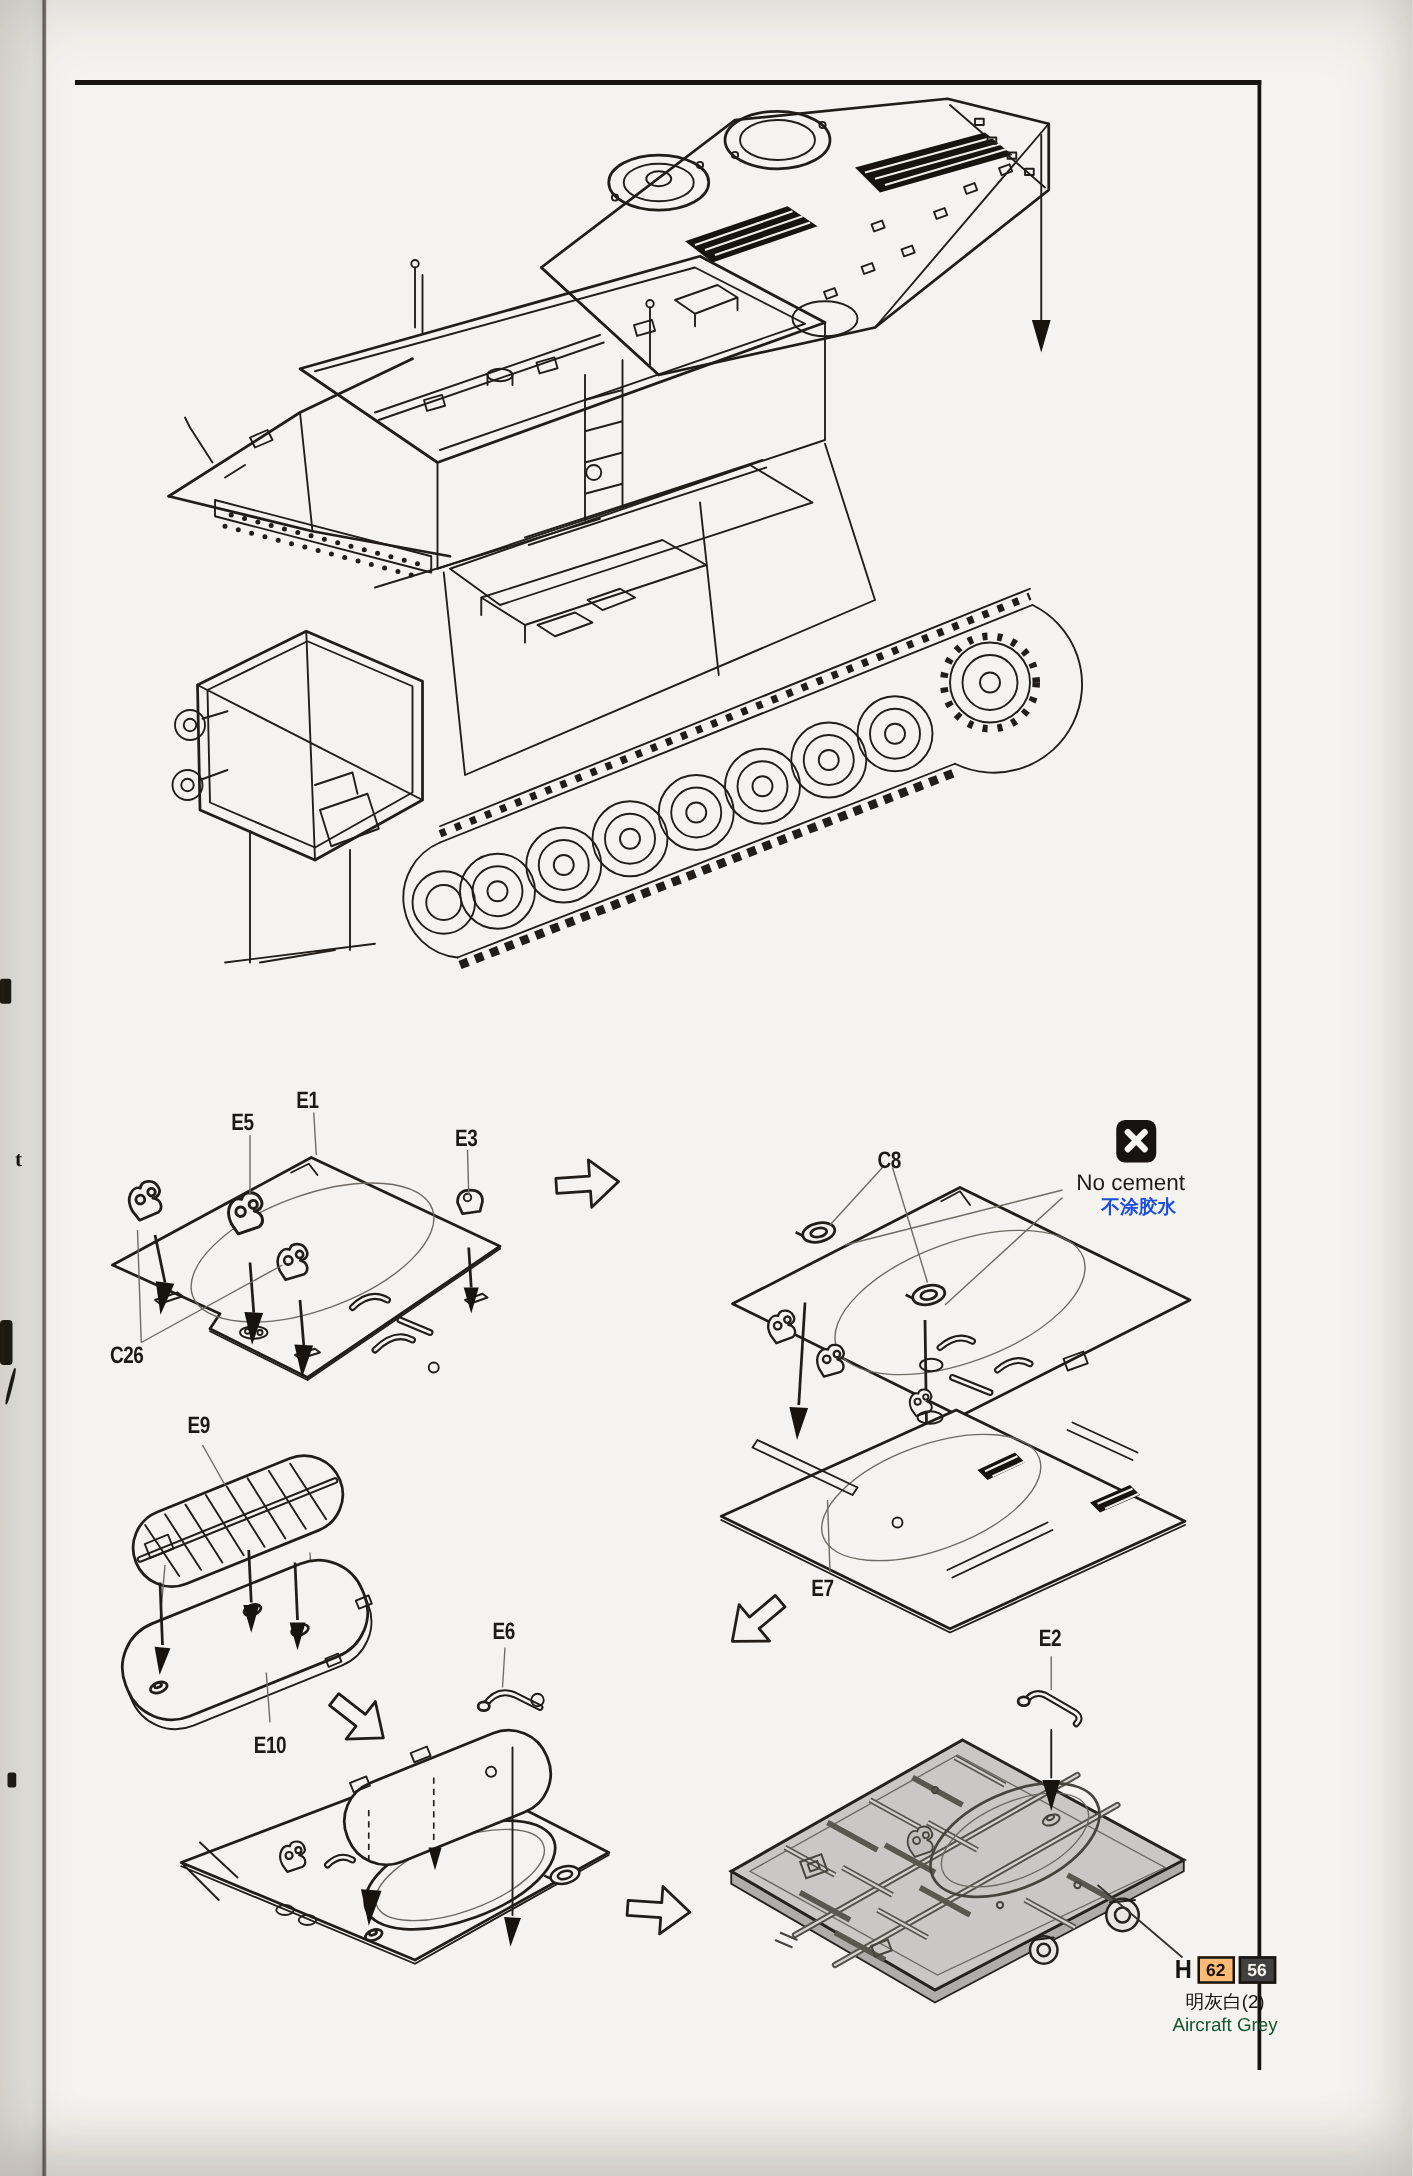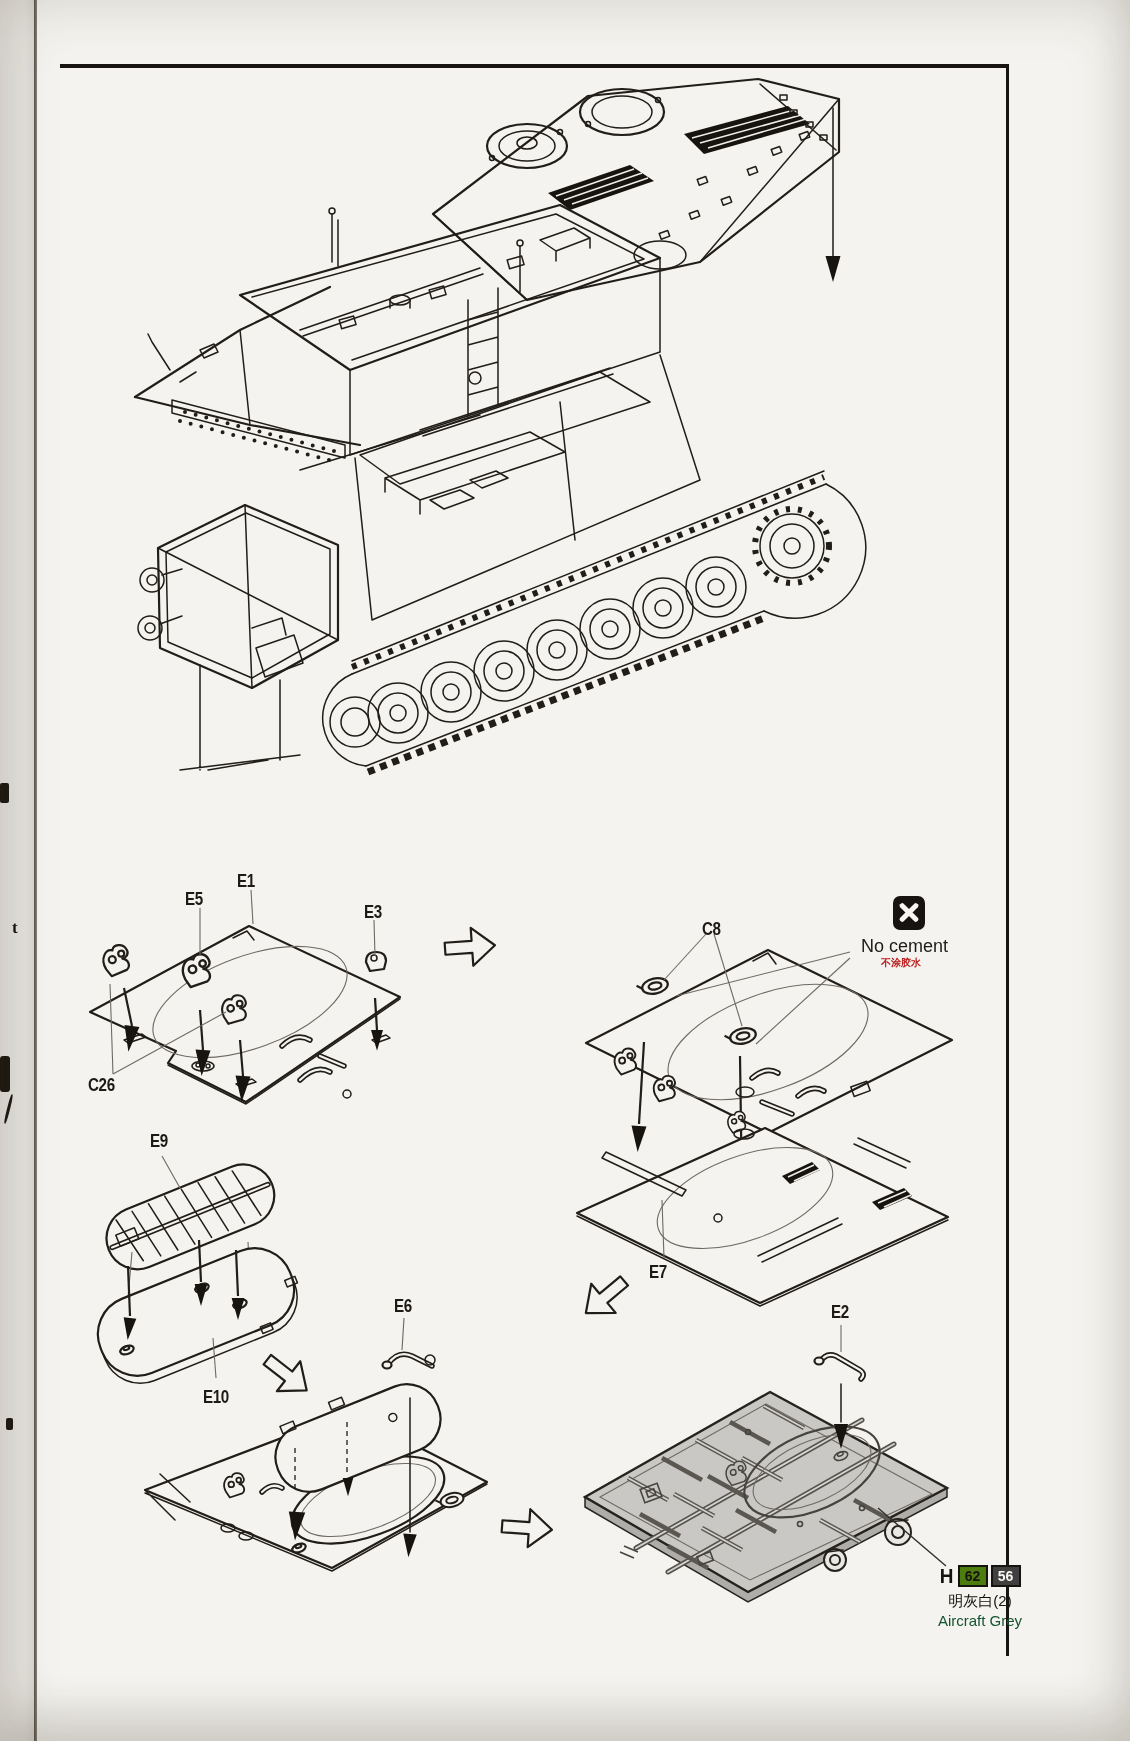--- a/index.html
+++ b/index.html
@@ -30,29 +30,29 @@
   .plabel{position:absolute;z-index:8;font-size:19px;font-weight:700;color:#1d1a16;
           transform:scaleX(.8);transform-origin:left top;letter-spacing:-.5px;white-space:nowrap;}
 
   
   .nc-x{position:absolute;left:893px;top:896px;width:32px;height:34px;background:#171310;
         border-radius:7px;z-index:8;}
   .nc-x i{position:absolute;left:4px;top:14px;width:24px;height:5px;background:#f6f5f1;border-radius:2px;}
   .nc-x i.b1{transform:rotate(45deg);}
   .nc-x i.b2{transform:rotate(-45deg);}
   .nc-en{position:absolute;left:861px;top:936px;z-index:8;font-size:18px;font-weight:400;color:#1f1c18;}
-  .nc-zh{position:absolute;left:881px;top:956px;z-index:8;font-size:10px;font-weight:700;color:#b91c1c;
+  .nc-zh{position:absolute;left:881px;top:956px;z-index:8;font-size:15px;font-weight:700;color:#1d4ed8;
          font-family:"Liberation Sans",sans-serif;}
 
   
   .paint{position:absolute;left:915px;top:1564px;width:130px;z-index:8;text-align:center;color:#17140f;}
   .paint-row{display:flex;align-items:center;justify-content:center;gap:3px;}
   .paint-h{font-size:21px;font-weight:900;transform:scaleX(.9);}
   .paint-box{height:16px;min-width:22px;padding:1px 2px;font-size:14px;font-weight:700;line-height:16px;}
-  .paint-box.light{border:2.5px solid #17140f;background:#4d7c0f;color:#17140f;}
+  .paint-box.light{border:2.5px solid #17140f;background:#fdba74;color:#17140f;}
   .paint-box.dark{border:2.5px solid #17140f;background:#404040;color:#f6f5f1;}
   .paint-zh{margin-top:4px;font-size:15px;font-weight:400;}
   .paint-en{margin-top:1px;font-size:15px;font-weight:400;color:#14532d;}
 
   svg.art{position:absolute;left:0;top:0;z-index:2;}
   .ln{stroke:#211d18;stroke-width:1.5;fill:none;stroke-linecap:round;stroke-linejoin:round;}
   .ln2{stroke:#211d18;stroke-width:2.2;fill:none;stroke-linejoin:round;}
   .lnW{stroke:#211d18;stroke-width:2.2;fill:#f4f3ef;stroke-linejoin:round;}
   .thin{stroke:#6e6a63;stroke-width:1.1;fill:none;}
   .dark{fill:#17140f;stroke:none;}

